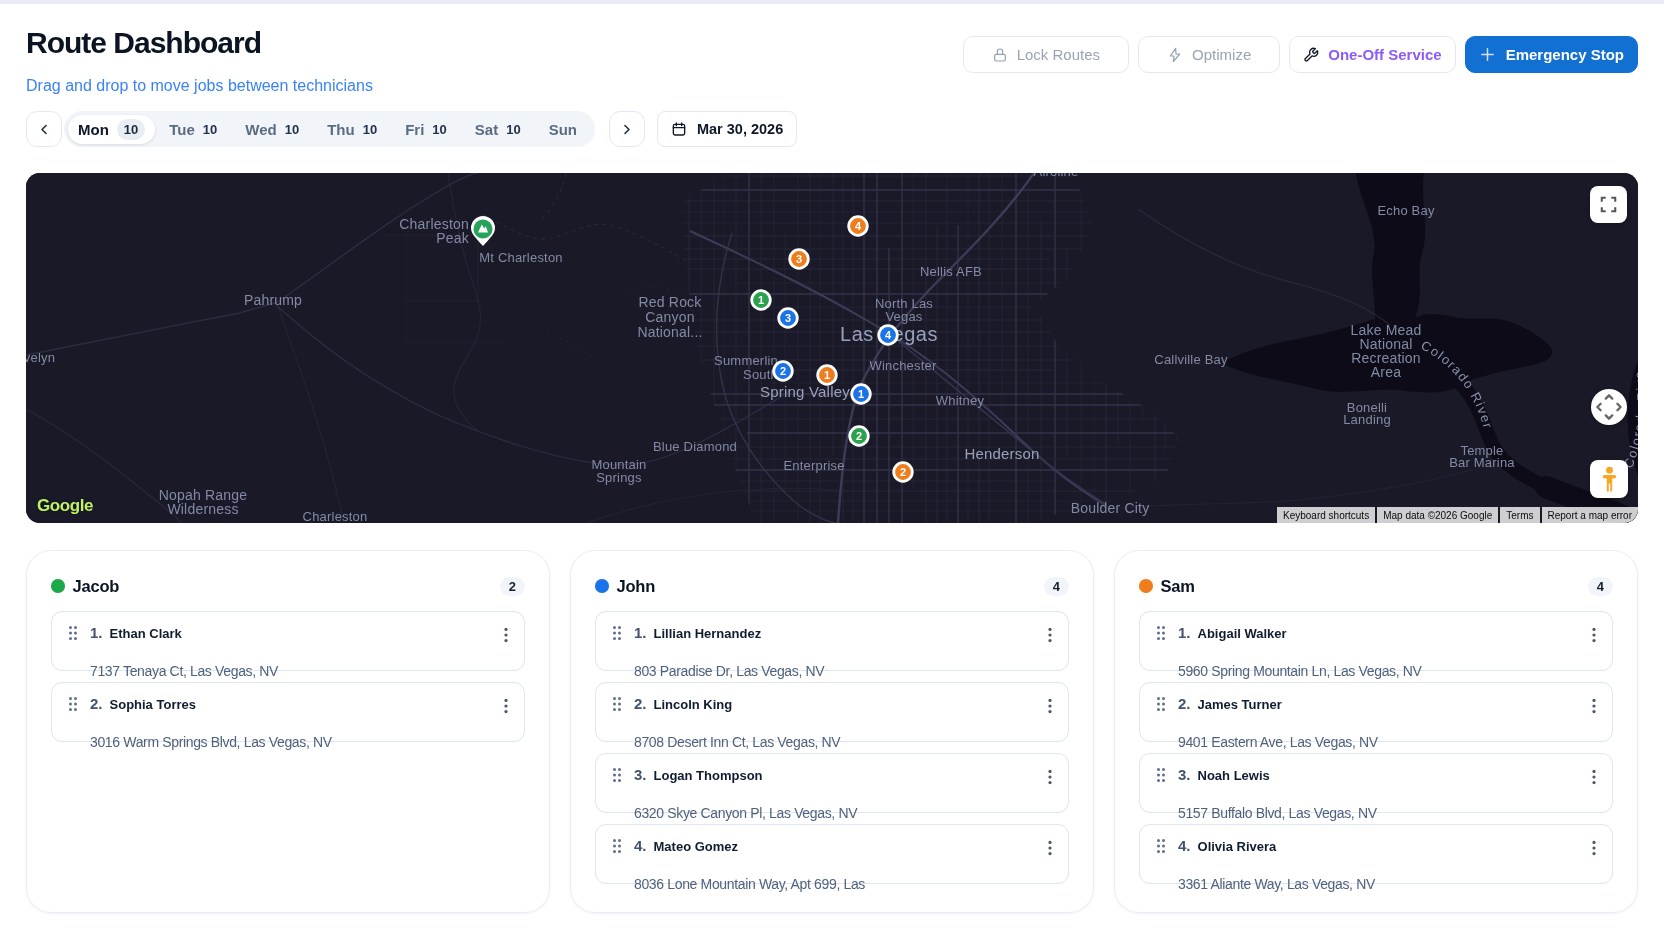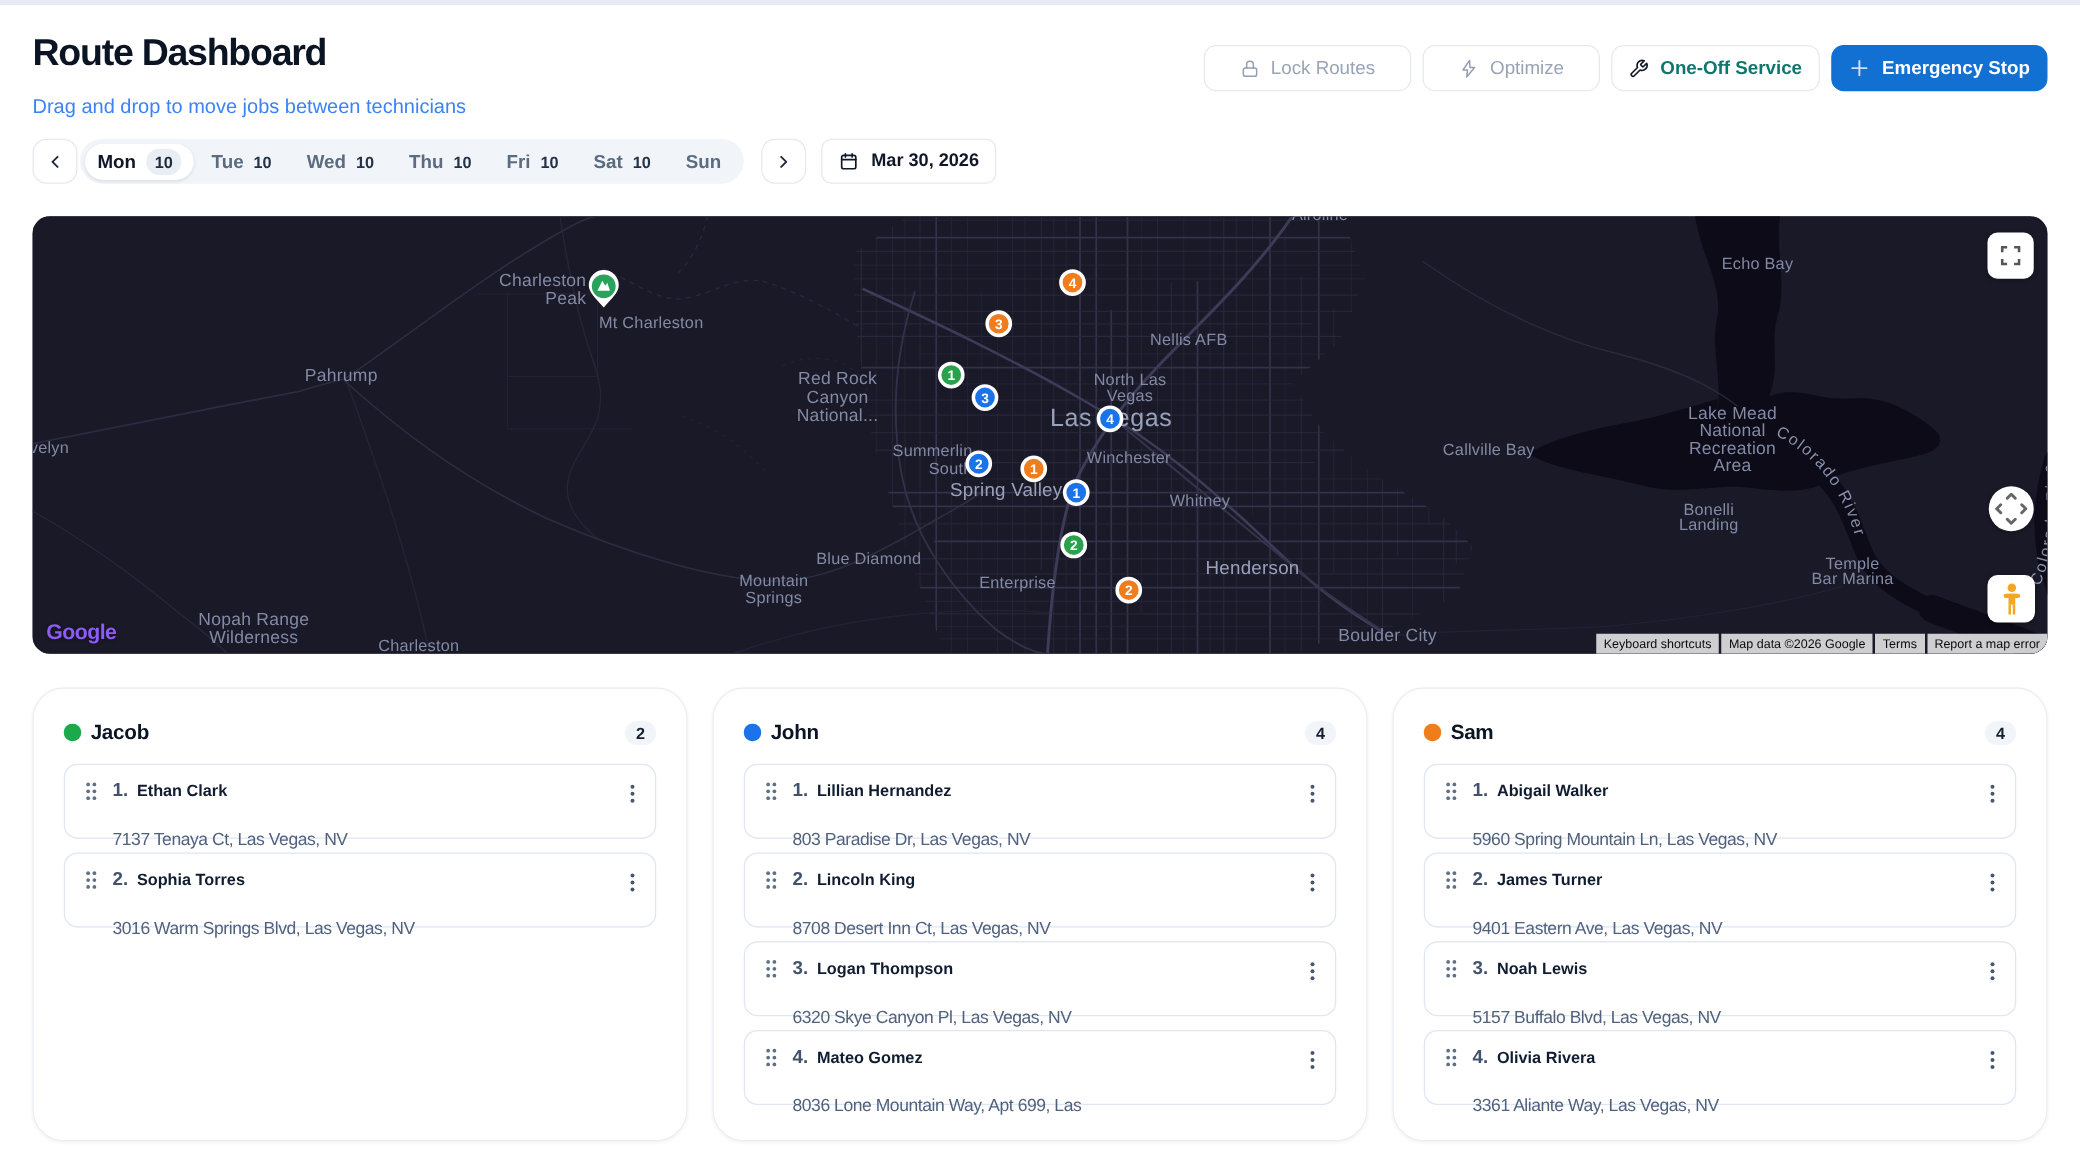--- a/index.html
+++ b/index.html
@@ -1,38 +1,38 @@
 <!DOCTYPE html>
 <html><head><meta charset="utf-8"><title>Route Dashboard</title>
 <style>
 *{margin:0;padding:0;box-sizing:border-box}
 html,body{width:1664px;height:937px;background:#fff;font-family:"Liberation Sans",sans-serif;overflow:hidden}
 body{position:relative}
 .topstrip{position:absolute;top:0;left:0;width:1664px;height:4px;background:#e9ebf4}
 h1{position:absolute;left:26px;top:26px;font-size:30px;font-weight:700;color:#0b1423;letter-spacing:-1px}
 .sub{position:absolute;left:26px;top:77px;font-size:16px;color:#3b82f6}
 .hbtns{position:absolute;top:36px;right:26px;display:flex;gap:9px;height:37px}
-.btn{display:flex;align-items:center;gap:9px;padding:16px 13px;border:1px solid #e4e9f1;border-radius:10px;background:#fff;font-size:15px;font-weight:700;color:#0f766e;white-space:nowrap}
+.btn{display:flex;align-items:center;gap:9px;padding:16px 13px;border:1px solid #e4e9f1;border-radius:10px;background:#fff;font-size:15px;font-weight:700;color:#8b5cf6;white-space:nowrap}
 .btn.dis{color:#98a4b5;font-weight:400;padding:0 28px}
 .btn.blue{background:#1170d2;border-color:#1170d2;color:#fff;gap:10px;padding:0 13px}
 .daybar{position:absolute;top:111px;left:26px;height:36px;display:flex;align-items:center}
 .navbtn{width:36px;height:36px;border:1px solid #e4e9f1;border-radius:11px;background:#fff;display:flex;align-items:center;justify-content:center}
 .tabs{margin-left:2px;height:36px;background:#f1f5f9;border-radius:18px;display:flex;align-items:center;padding:0 4px}
 .tab{display:flex;align-items:center;gap:8px;padding:0 14px;height:29px;border-radius:15px;font-size:15px;font-weight:700;color:#5b6b80}
 .tab.sel{background:#fff;color:#0f172a;box-shadow:0 1px 3px rgba(15,23,42,.12);padding:0 10px}
 .tbadge{font-size:13px;font-weight:700;color:#24324a;line-height:1}
 .tbadge.selb{background:#e9eef5;border-radius:11px;padding:4px 7px;color:#1e293b}
 .navbtn.r{margin-left:14px}
 .datebtn{margin-left:12px;height:36px;display:flex;align-items:center;gap:10px;padding:0 13px;border:1px solid #e4e9f1;border-radius:8px;background:#fff;font-size:14.5px;font-weight:700;color:#101828}
 .map{position:absolute;left:26px;top:173px;width:1612px;height:350px;border-radius:14px;overflow:hidden;background:#1a1927}
 .mapctl{position:absolute;background:#fff;display:flex;align-items:center;justify-content:center}
 .fsbtn{right:11px;top:13px;width:37px;height:37px;border-radius:8px;box-shadow:0 1px 4px rgba(0,0,0,.3)}
 .panbtn{left:1565px;top:216px;width:36px;height:36px;border-radius:50%;box-shadow:0 1px 4px rgba(0,0,0,.3)}
 .pegbtn{right:10px;top:287px;width:38px;height:38px;border-radius:8px;box-shadow:0 1px 4px rgba(0,0,0,.3)}
-.glogo{position:absolute;left:11px;bottom:7px;color:#8b5cf6;font-size:17px;font-weight:700;letter-spacing:-0.4px;text-shadow:0 0 3px rgba(0,0,0,.35)}
+.glogo{position:absolute;left:11px;bottom:7px;color:#bef264;font-size:17px;font-weight:700;letter-spacing:-0.4px;text-shadow:0 0 3px rgba(0,0,0,.35)}
 .attrib{position:absolute;right:0;bottom:0;display:flex;gap:2px;font-size:10px;color:#0b0b0b}
 .attrib span{background:rgba(234,234,234,.87);padding:2.5px 6px;white-space:nowrap}
 .col{position:absolute;top:550px;width:524px;height:363px;background:#fff;border:1px solid #e9eef5;border-radius:25px;box-shadow:0 1px 3px rgba(15,23,42,.05);padding:24px}
 .chead{display:flex;align-items:center;height:22px;margin-bottom:14px}
 .dot{width:13.5px;height:13.5px;border-radius:50%;margin-right:8px}
 .cname{font-size:16.5px;font-weight:700;color:#0b1423;letter-spacing:-0.2px}
 .cbadge{margin-left:auto;background:#f1f5f9;border-radius:11px;padding:3px 9px;font-size:13px;font-weight:700;color:#16202e;line-height:1}
 .job{position:relative;height:60px;border:1px solid #dde6f2;border-radius:11px;margin-bottom:11px;background:#fff;display:flex;align-items:flex-start;padding:12px 14px 0 16px}
 .grip{margin-top:1px;width:10px}
 .jbody{margin-left:12px}

